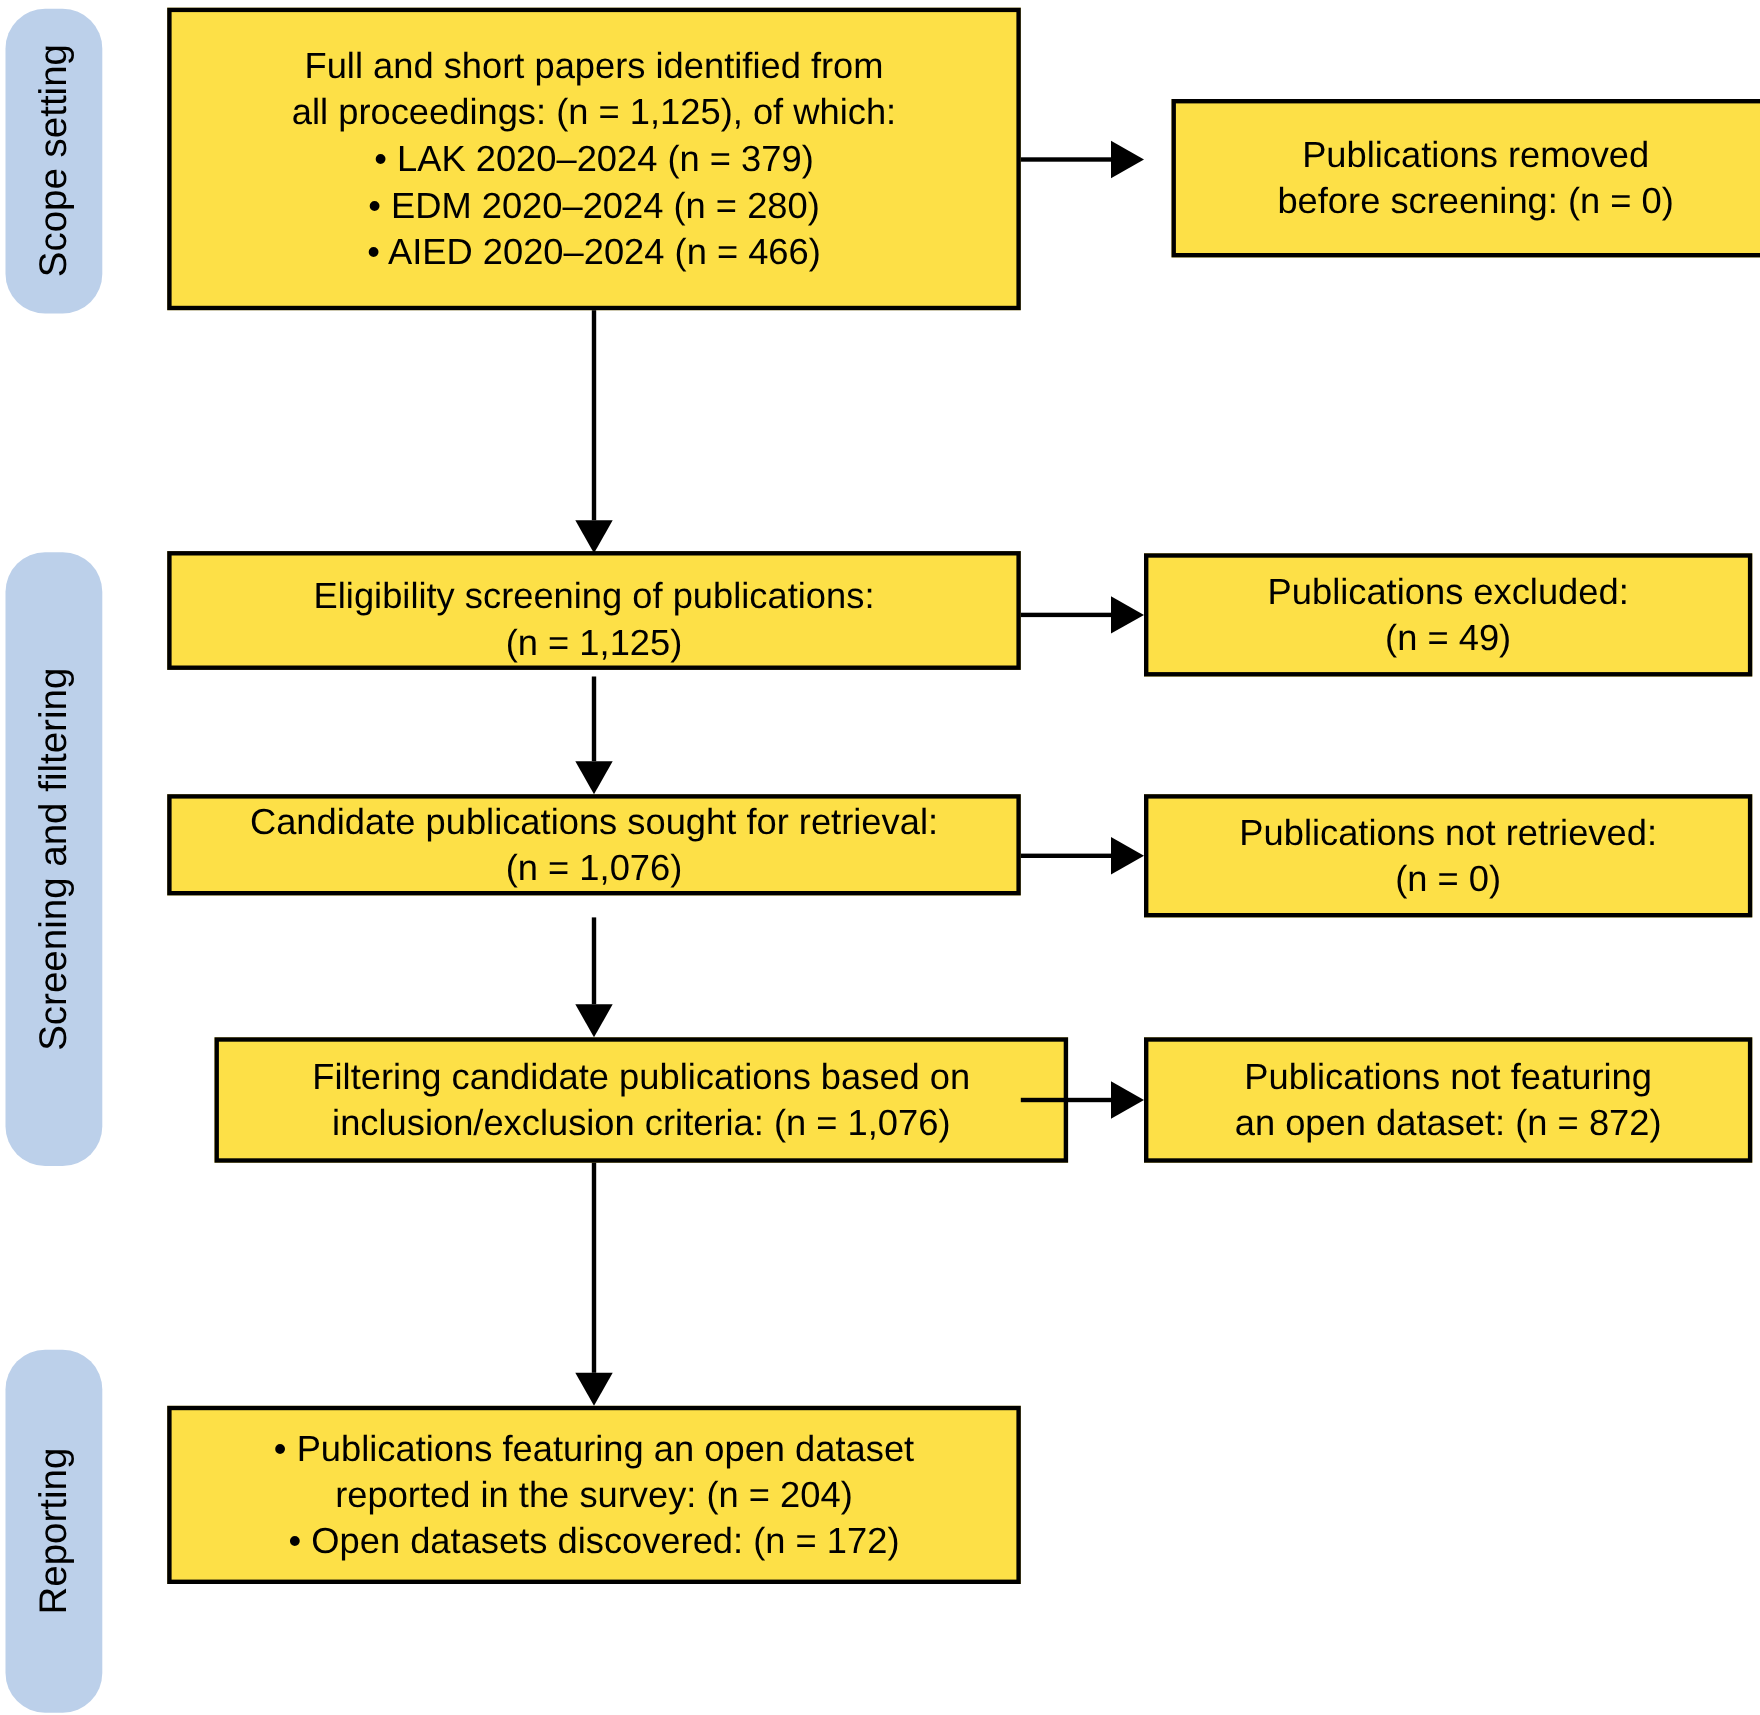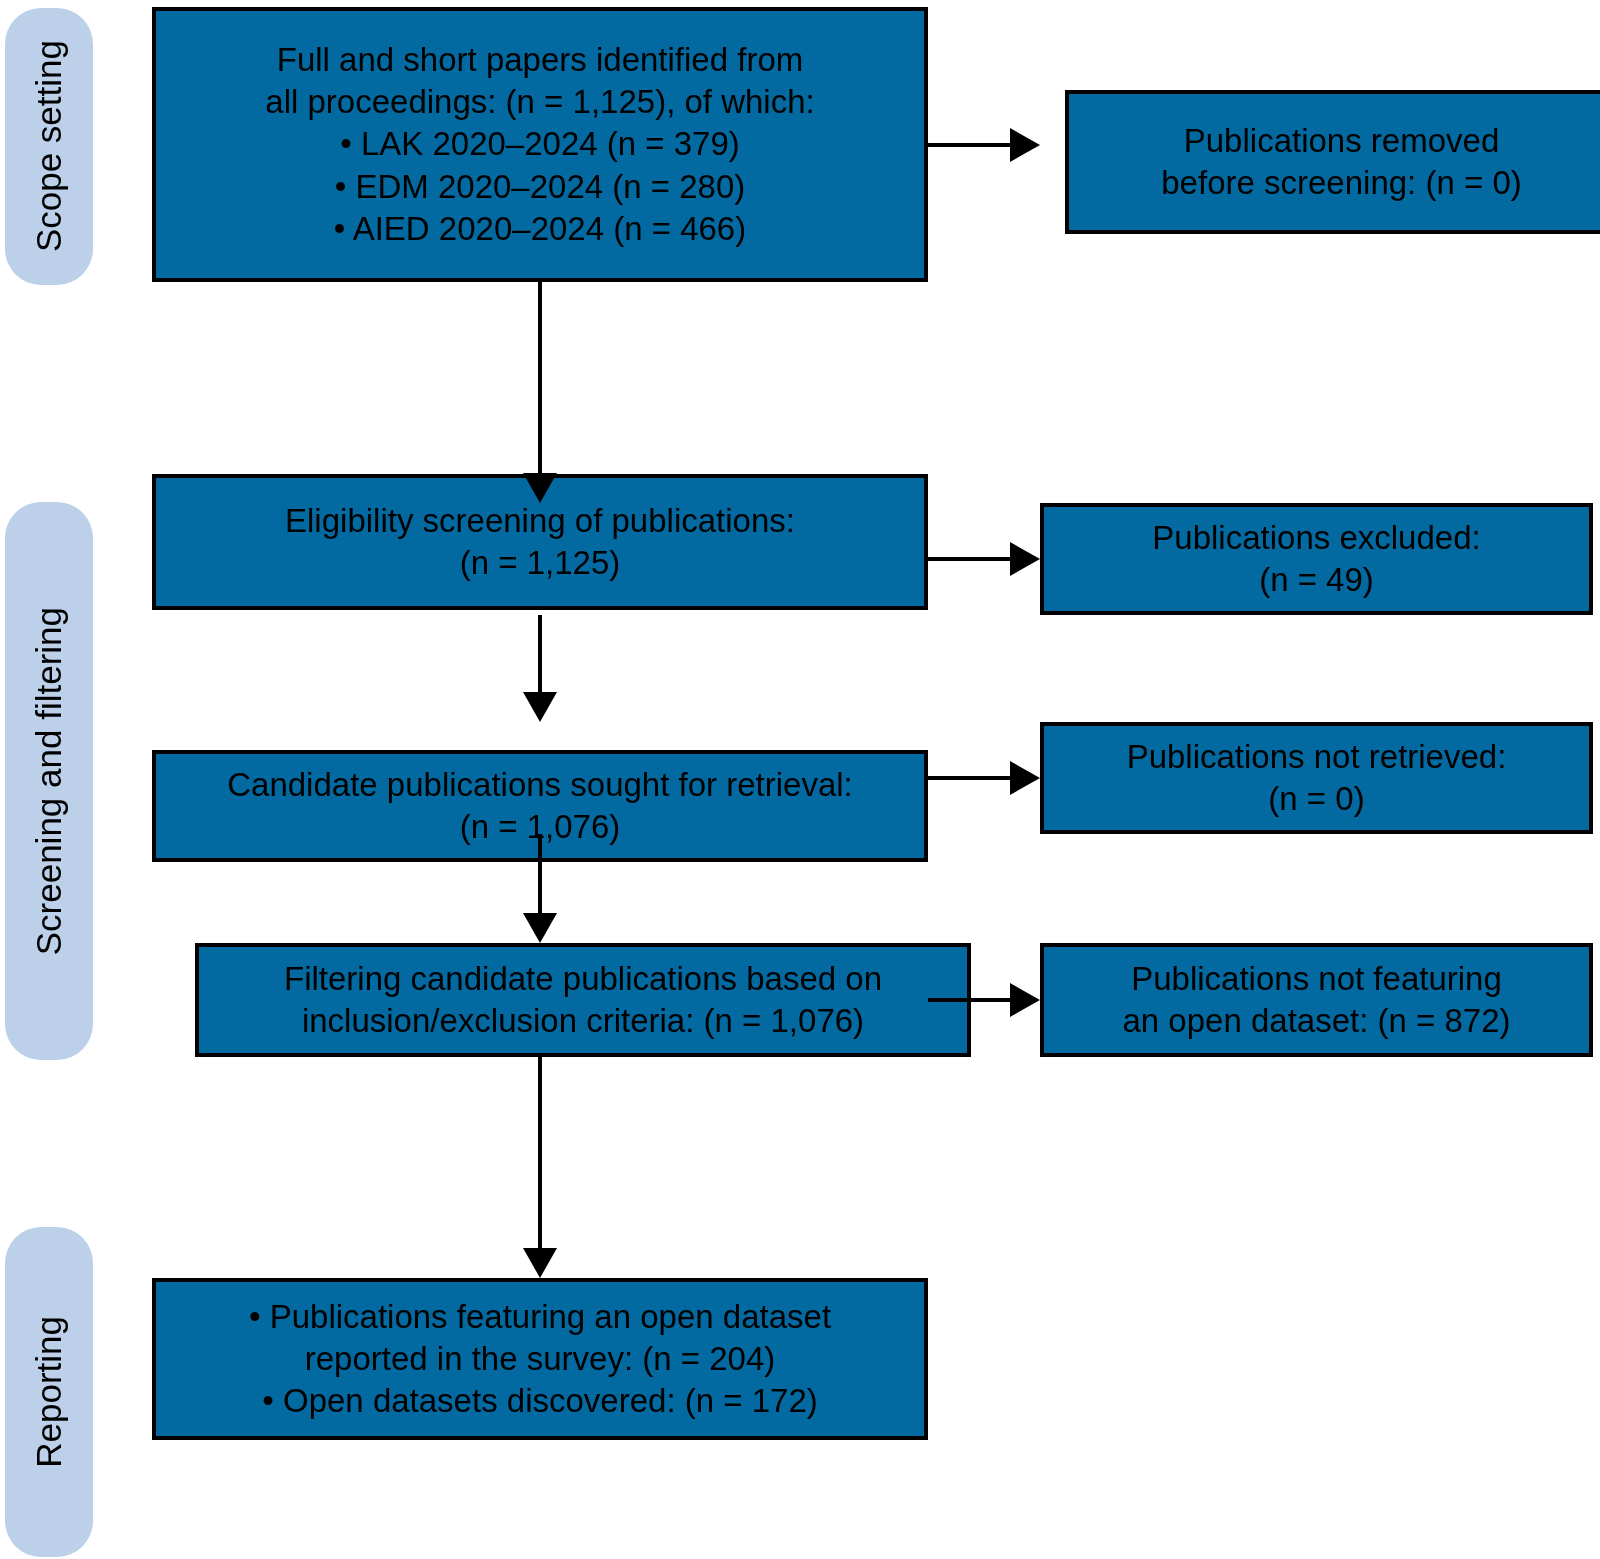--- a/index.html
+++ b/index.html
@@ -32,34 +32,34 @@
     white-space: nowrap;
     color: #000;
   }
   #stage-scope     { top: 8px;    height: 277px; }
   #stage-screening { top: 502px;  height: 558px; }
   #stage-reporting { top: 1227px; height: 330px; }
 
   
   .box {
     position: absolute;
-    background: #0369a1;
+    background: #fde047;
     border: 4px solid var(--box-border);
     display: flex; flex-direction: column;
     align-items: center; justify-content: center;
     text-align: center;
     font-size: 33px;
     line-height: 1.28;
   }
   .main-col  { left: 152px;  width: 776px; }
   .side-col  { left: 1040px; width: 553px; }
 
   #box-identification      { top: 7px;    height: 275px; }
-  #box-eligibility         { top: 474px;  height: 136px; }
-  #box-retrieval           { top: 750px;  height: 112px; align-items: center; }
+  #box-eligibility         { top: 501px;  height: 108px; justify-content: flex-end; }
+  #box-retrieval           { top: 722px;  height: 92px; align-items: center; }
   #box-filtering           { top: 943px;  height: 114px; margin-left: 43px; }
   #box-reporting-results   { top: 1278px; height: 162px; }
 
   #box-removed             { top: 90px;   height: 144px; margin-left: 25px; }
   #box-excluded            { top: 503px;  height: 112px; }
   #box-not-retrieved       { top: 722px;  height: 112px; }
   #box-no-open-dataset     { top: 943px;  height: 114px; align-items: center; }
 
   .gap-top { }
 

